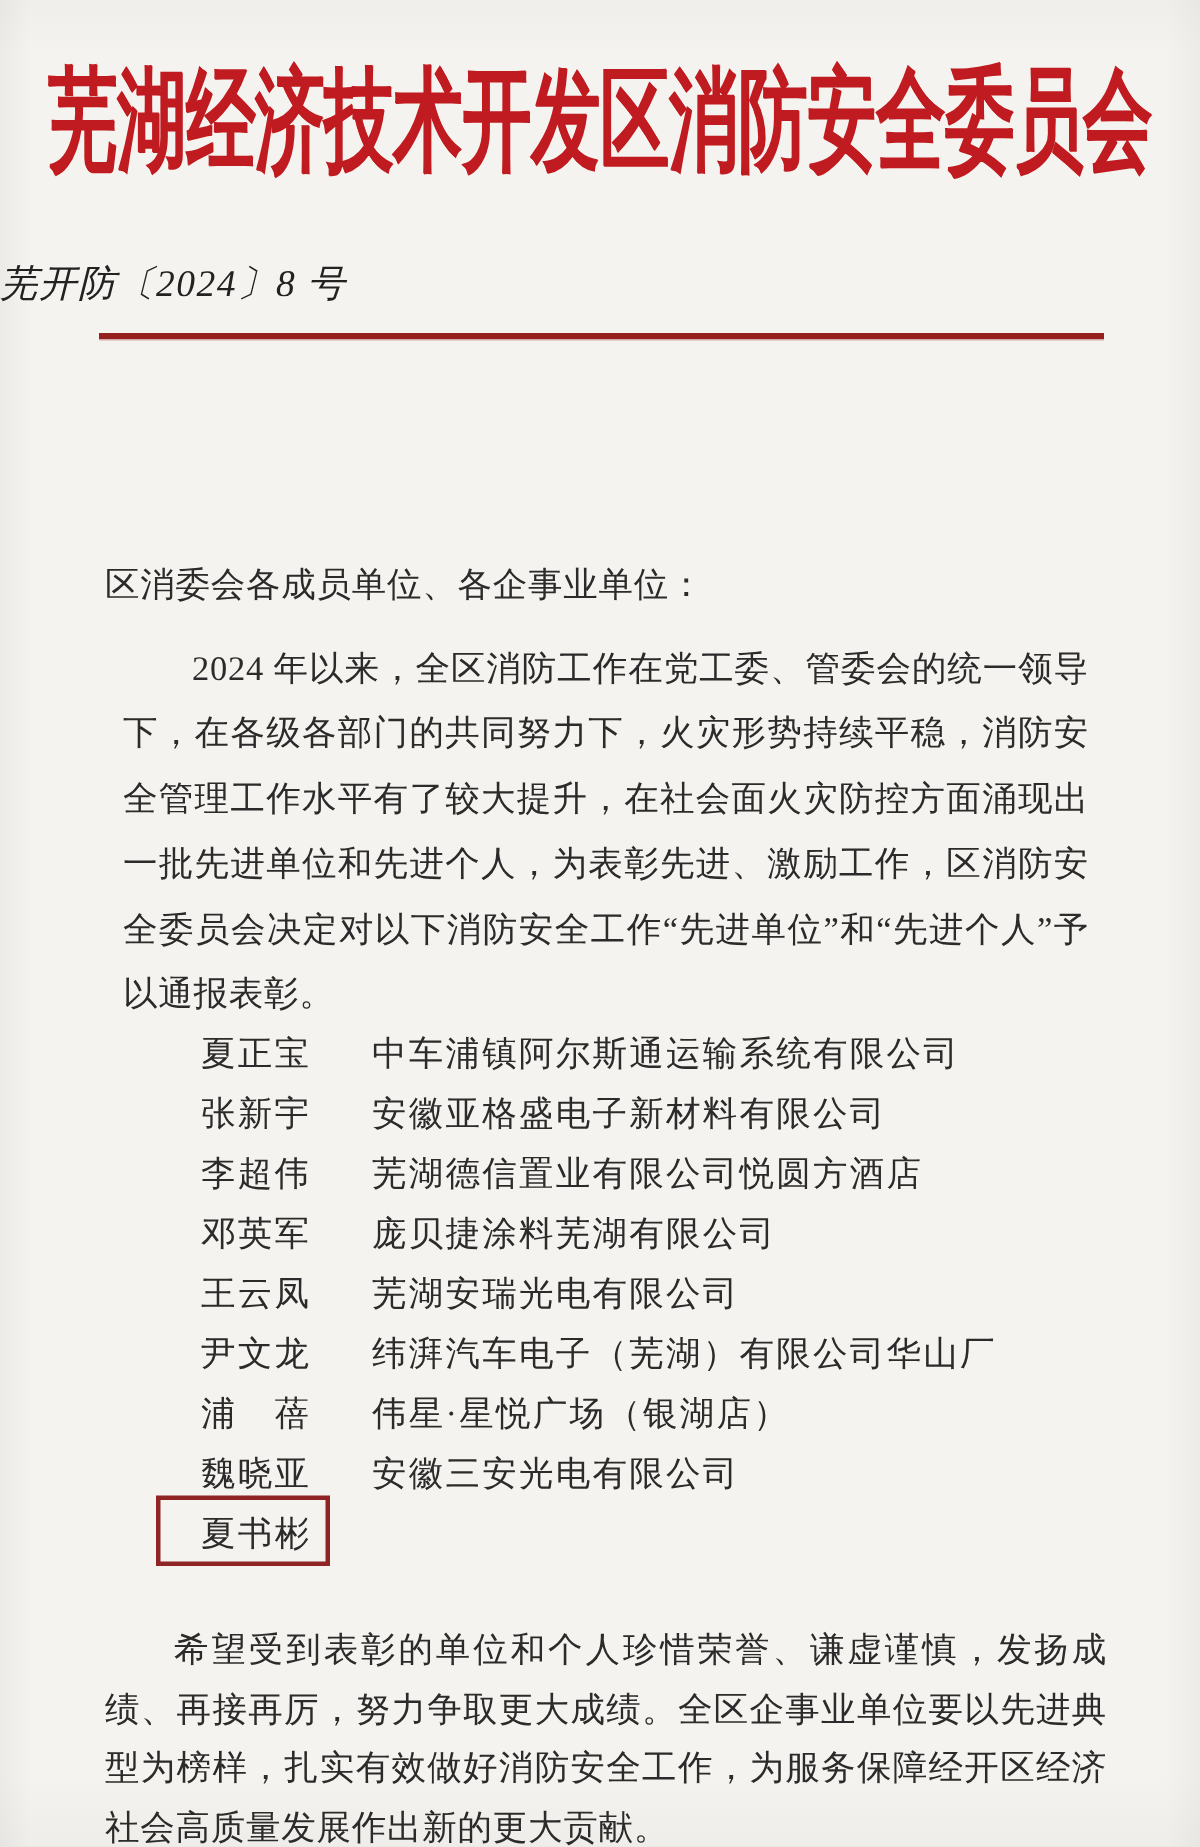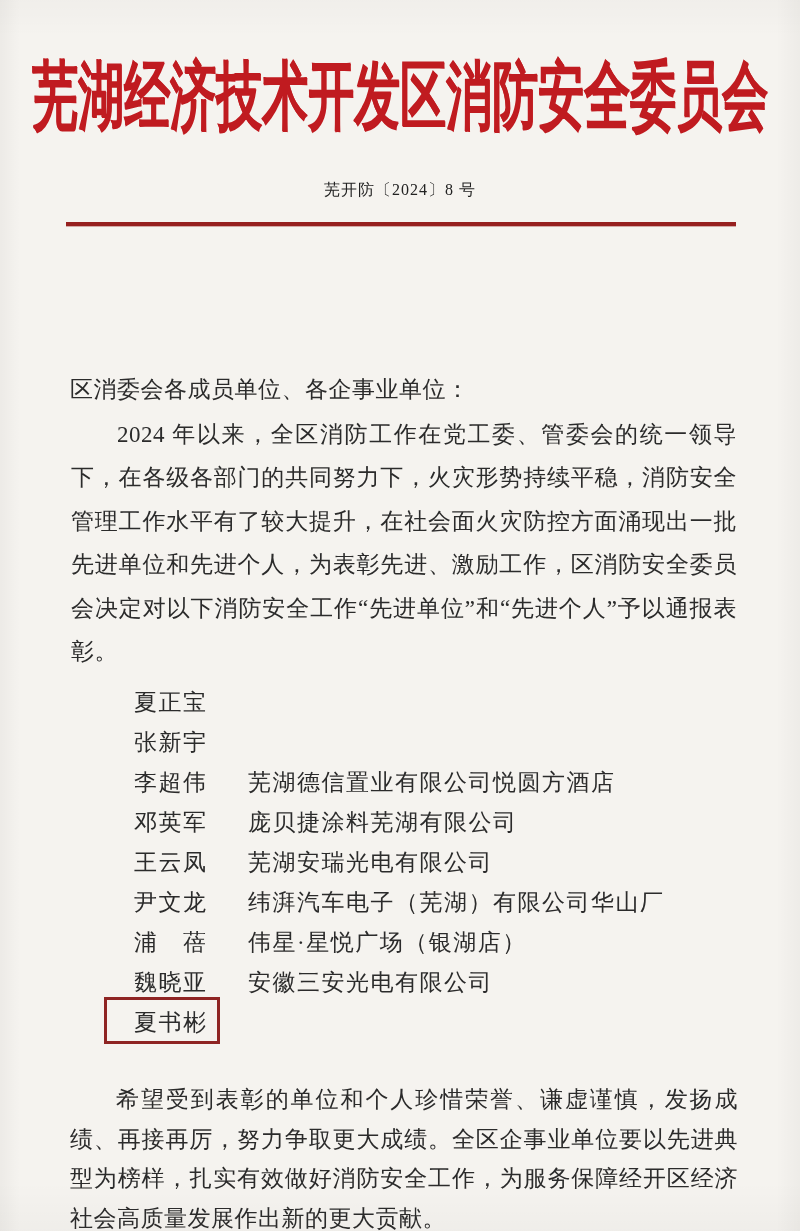--- a/index.html
+++ b/index.html
@@ -17,42 +17,43 @@
     font-family: "Liberation Serif", "DejaVu Serif", serif;
     background:
       linear-gradient(90deg, rgba(0,0,0,0.035), rgba(0,0,0,0) 2.5%, rgba(0,0,0,0) 97%, rgba(0,0,0,0.03)),
       linear-gradient(180deg, rgba(0,0,0,0.02), rgba(0,0,0,0) 3%, rgba(0,0,0,0) 96%, rgba(0,0,0,0.025)),
       var(--paper, #f5f3ef);
   }
   .abs { position: absolute; }
 
   
   .masthead {
-    top: 44px; left: 0; right: 0; height: 106px;
+    top: 28px; left: 0; right: 0; height: 106px;
     display: flex; align-items: center; justify-content: center;
   }
   .masthead-text {
     font-size: 46px;
     font-weight: bold;
     white-space: nowrap;
     color: var(--header-red, #c01b20);
     transform: scaleY(1.62);
     transform-origin: center;
     letter-spacing: 0px;
     text-shadow: 0.5px 0.5px 0 var(--header-red, #c01b20);
   }
 
   
   .doc-number {
     top: 176px; left: 0; right: 0;
-    text-align: center;
-    font-size: 16px;
+    text-align: left;
+    font-size: 25px;
     line-height: 28px;
     letter-spacing: 1px;
     color: #222;
+    font-style: italic;
   }
 
   
   .red-rule {
     top: 222px; left: 66px;
     width: 670px; height: 4px;
     background: var(--rule-red, #96201f);
     box-shadow: 0 1px 0 rgba(150,32,31,0.35);
   }
 
@@ -68,21 +69,21 @@
   }
 
   
   .body-a {
     top: 368px; left: 70px; right: 62px;
     font-size: 23px;
     line-height: 43.5px;
     letter-spacing: 0.5px;
     text-align: justify;
   }
-  .body-a .para { margin: 1px; text-indent: 2em; }
+  .body-a .para { margin: 12px; text-indent: 2em; }
   .salutation { text-indent: 0; }
 
   
   .section-heading {
     top: 650px; left: 134px;
     font-size: 23px;
     font-weight: bold;
     line-height: 28px;
     letter-spacing: 1px;
     color: #161616;
@@ -145,23 +146,25 @@
 
   <div class="abs body-a">
     <div class="salutation">区消委会各成员单位、各企事业单位：</div>
     <p class="para">2024 年以来，全区消防工作在党工委、管委会的统一领导下，在各级各部门的共同努力下，火灾形势持续平稳，消防安全管理工作水平有了较大提升，在社会面火灾防控方面涌现出一批先进单位和先进个人，为表彰先进、激励工作，区消防安全委员会决定对以下消防安全工作“先进单位”和“先进个人”予以通报表彰。</p>
   </div>
 
 
   <div class="abs awardee-list" id="awardee-list">
       <div class="row">
       <span class="name">夏正宝</span>
+      <span class="company">中车浦镇阿尔斯通运输系统有限公司</span>
     </div>
       <div class="row">
       <span class="name">张新宇</span>
+      <span class="company">安徽亚格盛电子新材料有限公司</span>
     </div>
       <div class="row">
       <span class="name">李超伟</span>
       <span class="company">芜湖德信置业有限公司悦圆方酒店</span>
     </div>
       <div class="row">
       <span class="name">邓英军</span>
       <span class="company">庞贝捷涂料芜湖有限公司</span>
     </div>
       <div class="row">

